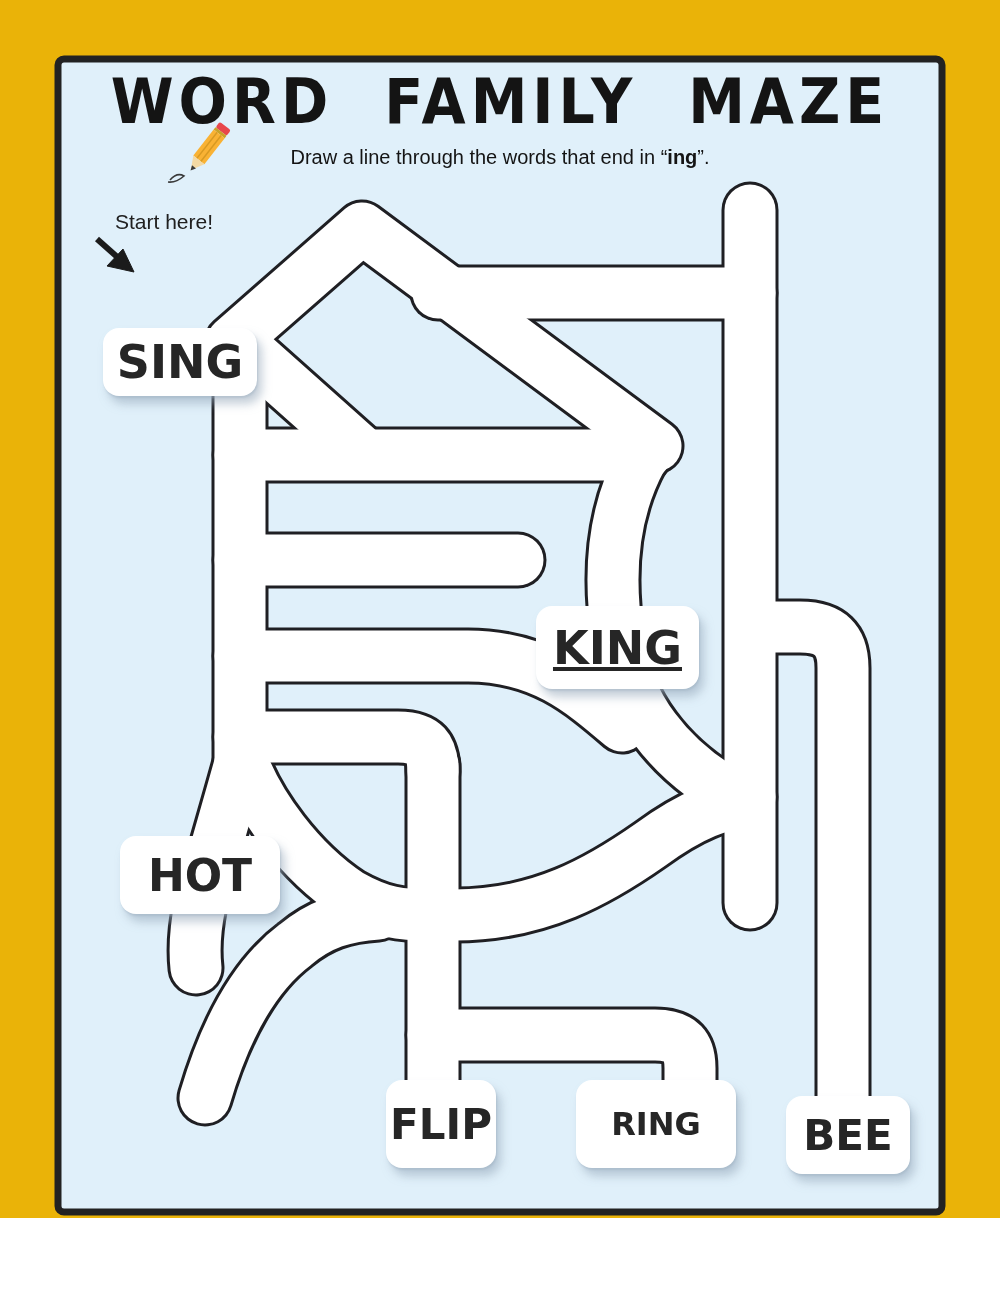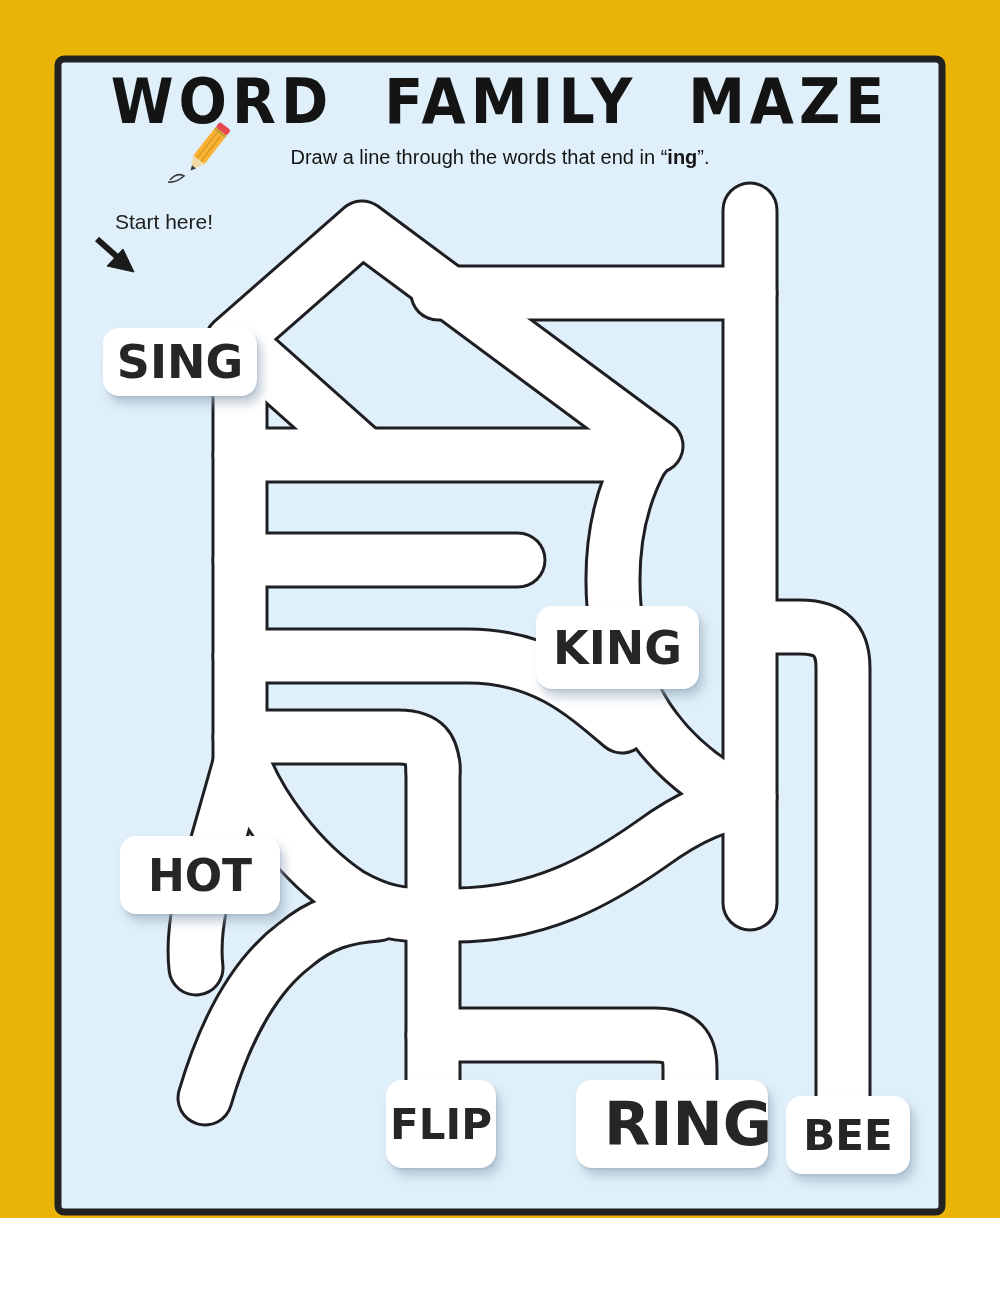--- a/index.html
+++ b/index.html
@@ -16,25 +16,25 @@
   .subtitle b{font-weight:800;}
   .start-label{position:absolute;left:78px;top:210px;font-size:21px;color:#202020;margin-left:37px;}
   
   .word{position:absolute;display:flex;align-items:center;justify-content:center;
         background:#ffffff;border-radius:16px;color:#262626;
         font-family:"DejaVu Sans",sans-serif;font-weight:800;
         box-shadow:5px 8px 10px rgba(150,168,185,.55),1px 2px 2px rgba(150,168,185,.35);}
   .pos-sing{left:103px;top:284px;width:154px;height:68px;font-size:46px;margin-top:44px;}
   .pos-tree{left:503px;top:258px;width:166px;height:70px;font-size:42px;}
   .pos-knee{left:346px;top:522px;width:164px;height:82px;font-size:44px;}
-  .pos-king{left:536px;top:606px;width:163px;height:83px;font-size:46px;}
+  .pos-king{left:536px;top:606px;width:163px;height:83px;font-size:46px;text-decoration:underline;}
   .pos-hot {left:120px;top:836px;width:160px;height:78px;font-size:44px;}
   .pos-pot {left:143px;top:1090px;width:118px;height:86px;font-size:42px;}
   .pos-flip{left:386px;top:1080px;width:110px;height:88px;font-size:42px;}
-  .pos-ring{left:576px;top:1080px;width:160px;height:88px;font-size:60px;padding-left:32px;}
+  .pos-ring{left:576px;top:1080px;width:160px;height:88px;font-size:32px;}
   .pos-bee {left:786px;top:1096px;width:124px;height:78px;font-size:42px;}
   
   .footer{position:absolute;left:0;top:1218px;width:1000px;height:76px;background:#ffffff;}
 </style>
 </head>
 <body>
 
 <div id="page">
 
   <svg id="board-svg" viewBox="0 0 1000 1294" xmlns="http://www.w3.org/2000/svg">

